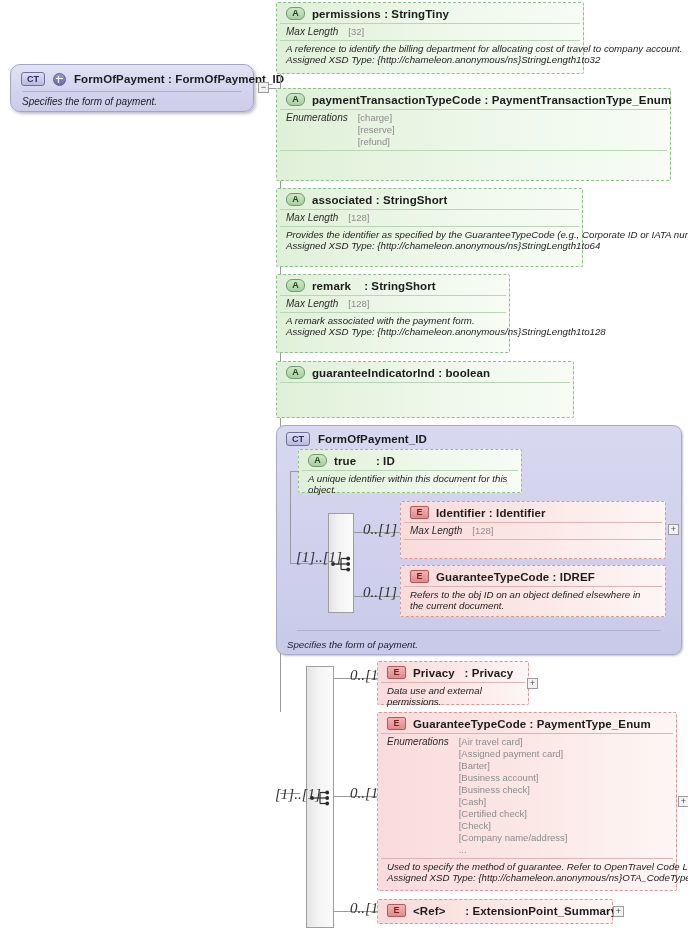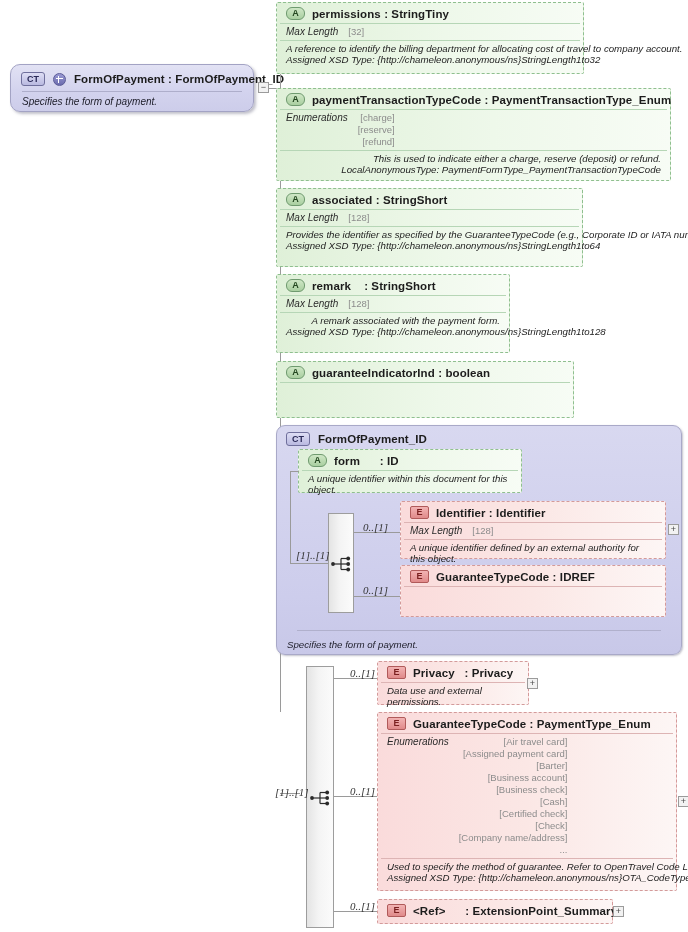--- a/index.html
+++ b/index.html
@@ -120,24 +120,24 @@
   
   .seqbox{
     position:absolute;box-sizing:border-box;
     border:1px solid #9d9d9d;
     background:linear-gradient(to right,#e4e4e4 0%,#f4f4f4 45%,#fbfbfb 100%);
   }
   .seqicon{position:absolute;width:22px;height:16px;}
 
   
   .card{
-    position:absolute;font-style:italic;font-size:11px;color:#333;
+    position:absolute;font-style:italic;font-size:15px;color:#333;
     white-space:nowrap;font-family:"Liberation Serif", serif;
   }
-  .enumlist{white-space:pre;text-align:right;}
+  .enumlist{white-space:pre;}
 </style>
 </head>
 <body>
 
 <div class="canvas">
 
   <div class="rootbox" style="left:10px;top:64px;width:244px;height:48px;">
     <div class="rhdr">
       <span class="badge ct">
         <span>CT</span>
@@ -179,22 +179,20 @@
     <div class="hdr">
       <span class="badge">A</span>
       <span class="title">paymentTransactionTypeCode : PaymentTransactionType_Enum</span>
     </div>
     <div class="facet">
       <span class="fname">Enumerations</span>
       <span class="fval enumlist">[charge]
 [reserve]
 [refund]</span>
     </div>
-    <div class="doc enumlist">This is used to indicate either a charge, reserve (deposit) or refund.
-LocalAnonymousType: PaymentFormType_PaymentTransactionTypeCode</div>
   </div>
 
   <div class="attrbox" style="left:276px;top:188px;width:307px;height:79px;">
     <div class="hdr">
       <span class="badge">A</span>
       <span class="title">associated : StringShort</span>
     </div>
     <div class="facet">
       <span class="fname">Max Length</span>
       <span class="fval enumlist">[128]</span>
@@ -228,21 +226,21 @@
       <span class="badge ct">CT</span>
       <span class="title" style="font-weight:bold;font-size:11.5px;">FormOfPayment_ID</span>
     </div>
     <div class="ctrule" style="position:absolute;left:10px;bottom:23px;right:10px;"></div>
     <div class="ctdoc" style="position:absolute;left:0;bottom:4px;">Specifies the form of payment.</div>
   </div>
 
   <div class="attrbox" style="left:298px;top:449px;width:224px;height:44px;">
     <div class="hdr">
       <span class="badge">A</span>
-      <span class="title">form      : ID</span>
+      <span class="title">true      : ID</span>
     </div>
     <div class="doc">A unique identifier within this document for this object.</div>
   </div>
 
   <div class="ln v" style="left:290px;top:471px;height:92px;"></div>
   <div class="ln h" style="left:290px;top:471px;width:9px;"></div>
   <div class="ln h" style="left:290px;top:563px;width:39px;"></div>
 
   <div class="seqbox" style="left:328px;top:513px;width:26px;height:100px;">
     <svg class="seqicon" style="left:2px;top:42px;" viewBox="0 0 22 16">
@@ -266,29 +264,29 @@
 
   <div class="elembox" style="left:400px;top:501px;width:266px;height:58px;">
     <div class="hdr">
       <span class="badge e">E</span>
       <span class="title">Identifier : Identifier</span>
     </div>
     <div class="facet">
       <span class="fname">Max Length</span>
       <span class="fval">[128]</span>
     </div>
-    <div class="doc">A unique identifier defined by an external authority for this object.</div>
   </div>
   <div class="expander" style="left:668px;top:524px;">+</div>
 
   <div class="elembox" style="left:400px;top:565px;width:266px;height:52px;">
     <div class="hdr">
       <span class="badge e">E</span>
       <span class="title">GuaranteeTypeCode : IDREF</span>
     </div>
+    <div class="doc">Refers to the obj ID on an object defined elsewhere in the current document.</div>
   </div>
 
   <div class="seqbox" style="left:306px;top:666px;width:28px;height:262px;">
     <svg class="seqicon" style="left: 3px; top: 123px;" viewBox="0 0 22 16">
       <line x1="1" y1="8" x2="10" y2="8" stroke="#2a2a2a" stroke-width="1.2"></line>
       <line x1="10" y1="2.5" x2="10" y2="13.5" stroke="#2a2a2a" stroke-width="1.2"></line>
       <line x1="10" y1="2.5" x2="16" y2="2.5" stroke="#2a2a2a" stroke-width="1.2"></line>
       <line x1="10" y1="8" x2="16" y2="8" stroke="#2a2a2a" stroke-width="1.2"></line>
       <line x1="10" y1="13.5" x2="16" y2="13.5" stroke="#2a2a2a" stroke-width="1.2"></line>
       <circle cx="2" cy="8" r="1.9" fill="#2a2a2a"></circle>

